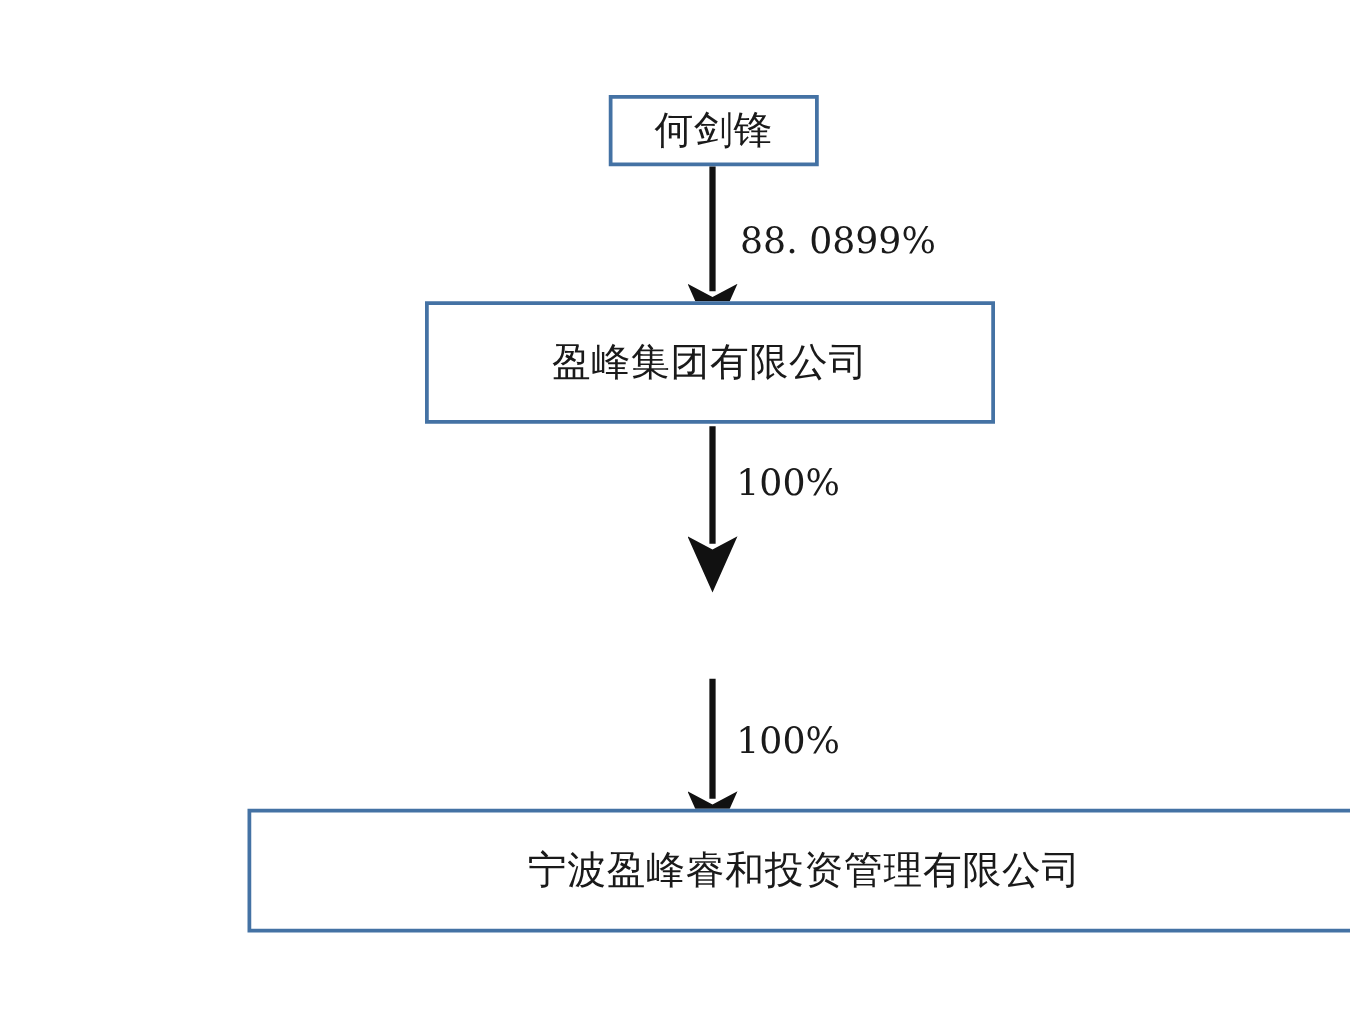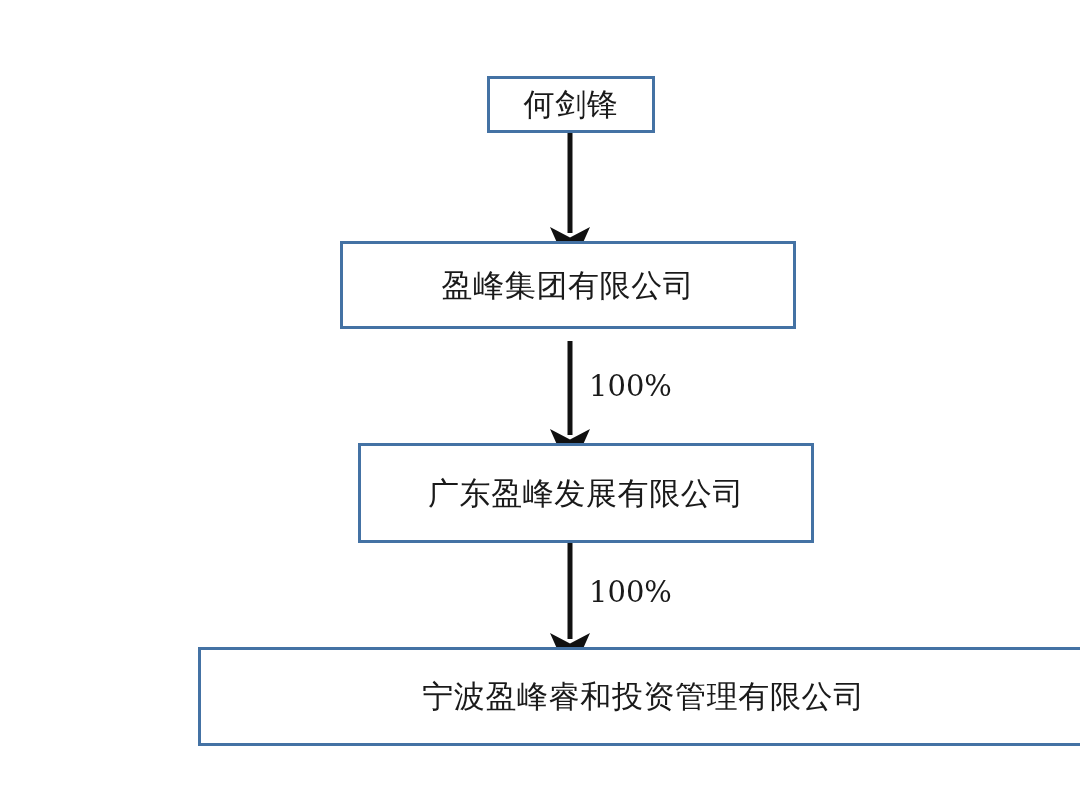--- a/index.html
+++ b/index.html
@@ -50,21 +50,21 @@
     left: 487px;
     top: 76px;
     width: 168px;
     height: 57px;
     font-size: 31px;
   }
   #node-1 {
     left: 340px;
     top: 241px;
     width: 456px;
-    height: 88px;
+    height: 98px;
     font-size: 31px;
   }
   #node-2 {
     left: 358px;
     top: 443px;
     width: 456px;
     height: 100px;
     font-size: 31px;
   }
   #node-3 {
@@ -118,26 +118,24 @@
   </svg>
 
   <div class="node-box" id="node-0">
     <span class="node-label">何剑锋</span>
   </div>
 
   <div class="node-box" id="node-1">
     <span class="node-label">盈峰集团有限公司</span>
   </div>
 
-  <div class="node-box" id="node-2">
-    <span class="node-label">广东盈峰发展有限公司</span>
-  </div>
 
   <div class="node-box" id="node-3">
     <span class="node-label">宁波盈峰睿和投资管理有限公司</span>
   </div>
 
+  <span class="edge-label" id="edge-label-0">88. 0899%</span>
 
   <span class="edge-label" id="edge-label-1">100%</span>
 
   <span class="edge-label" id="edge-label-2">100%</span>
 
 </div>
 
 </body></html>

